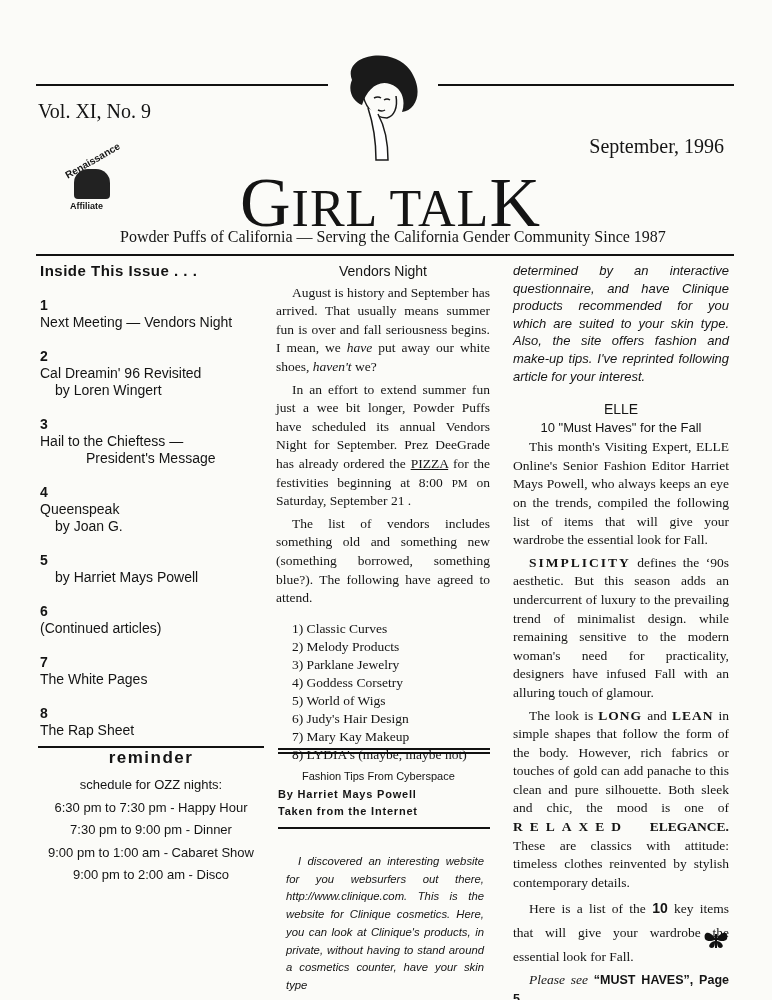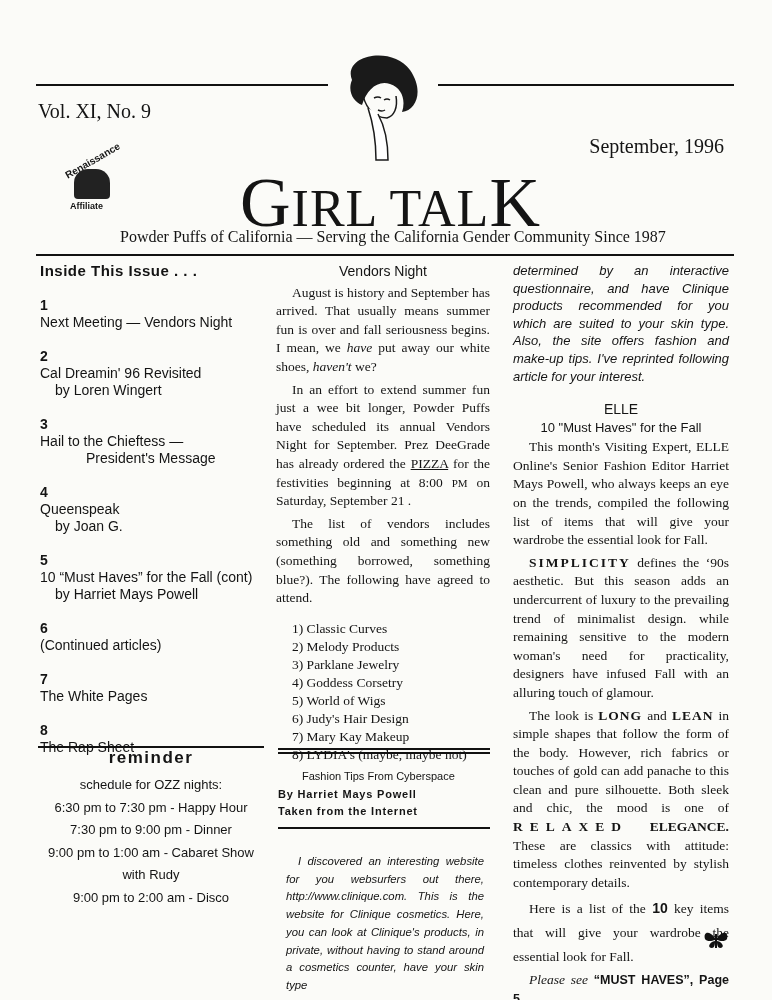--- a/index.html
+++ b/index.html
@@ -85,34 +85,33 @@
 
 <div class="abs tagline">Powder Puffs of California — Serving the California Gender Community Since 1987</div>
 <div class="rule" style="left:36px; top:254px; width:698px;"></div>
 
 <div class="abs col1">
   <h3>Inside This Issue . . .</h3>
   <div class="toc-item"><span class="toc-num">1</span><span>Next Meeting — Vendors Night</span></div>
   <div class="toc-item"><span class="toc-num">2</span><span>Cal Dreamin' 96 Revisited</span><span class="toc-sub">by Loren Wingert</span></div>
   <div class="toc-item"><span class="toc-num">3</span><span>Hail to the Chieftess —</span><span class="toc-sub" style="padding-left:46px">President's Message</span></div>
   <div class="toc-item"><span class="toc-num">4</span><span>Queenspeak</span><span class="toc-sub">by Joan G.</span></div>
-  <div class="toc-item"><span class="toc-num">5</span><span>10 “Must Haves” for the Fall (cont)</span><span class="toc-sub">by Harriet Mays Powell</span></div>
+  <div class="toc-item"><span class="toc-num">5</span><span class="toc-sub">by Harriet Mays Powell</span></div>
   <div class="toc-item"><span class="toc-num">6</span><span>(Continued articles)</span></div>
   <div class="toc-item"><span class="toc-num">7</span><span>The White Pages</span></div>
   <div class="toc-item"><span class="toc-num">8</span><span>The Rap Sheet</span></div>
 </div>
 <div class="rule" style="left:38px; top:746px; width:226px; height:1.5px;"></div>
 
 <div class="abs reminder">
   <div class="title">reminder</div>
   <div>schedule for OZZ nights:</div>
   <div>6:30 pm to 7:30 pm - Happy Hour</div>
   <div>7:30 pm to 9:00 pm - Dinner</div>
   <div>9:00 pm to 1:00 am - Cabaret Show</div>
-  <div>with Rudy</div>
   <div>9:00 pm to 2:00 am - Disco</div>
 </div>
 
 <div class="abs col2">
   <div class="head">Vendors Night</div>
   <p><span>August is history and September has arrived. That usually means summer fun is over and fall seriousness begins. I mean, we</span> <i>have</i> <span>put away our white shoes,</span> <i>haven't</i> <span>we?</span></p>
   <p style="margin-top:4px"><span>In an effort to extend summer fun just a wee bit longer, Powder Puffs have scheduled its annual Vendors Night for September. Prez DeeGrade has already ordered the</span> <span class="pizza">PIZZA</span> <span>for the festivities beginning at 8:00</span> <span class="smallcaps">PM</span> <span>on Saturday, September 21 .</span></p>
   <p style="margin-top:4px">The list of vendors includes something old and something new (something borrowed, something blue?). The following have agreed to attend.</p>
   <ol>
     <li>1) Classic Curves</li>

